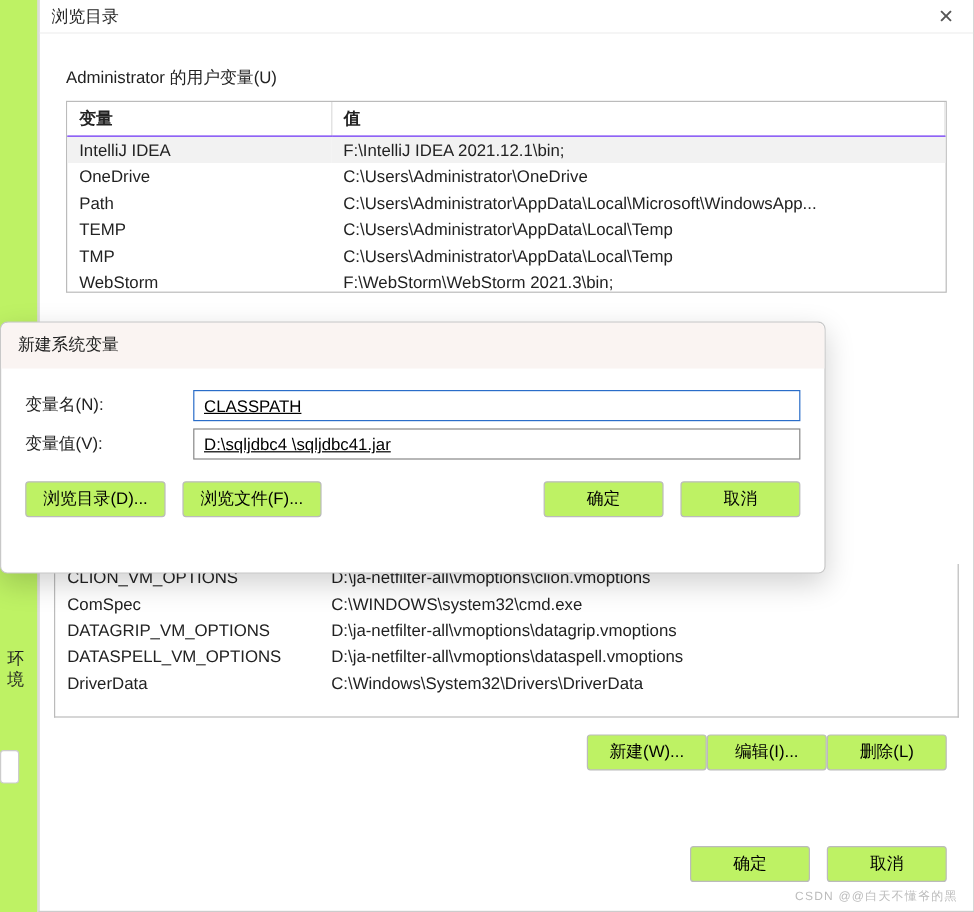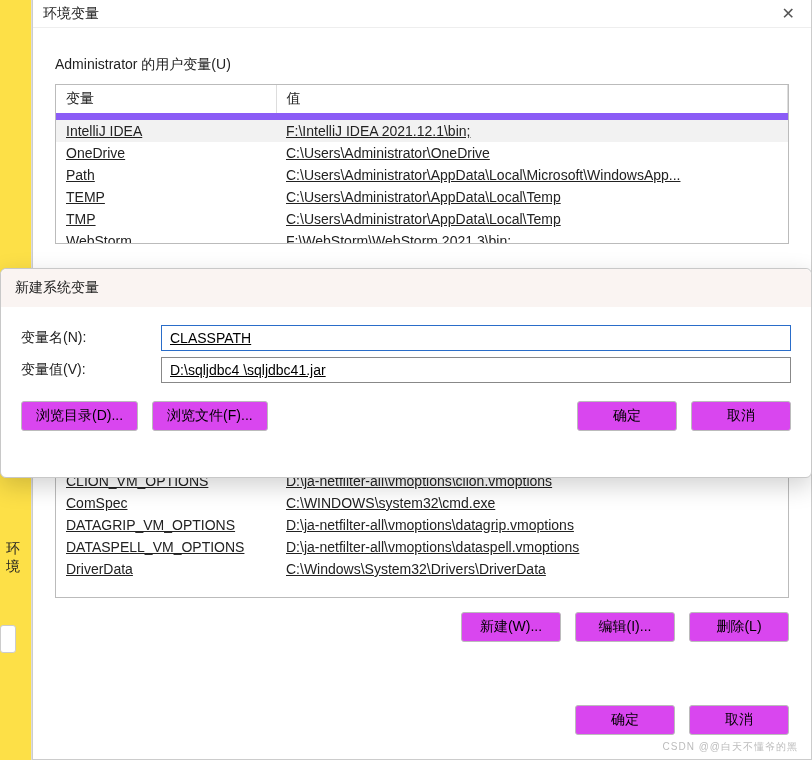--- a/index.html
+++ b/index.html
@@ -1,47 +1,47 @@
 <!DOCTYPE html>
 <html><head>
   <meta charset="utf-8">
   <style>
     * { box-sizing: border-box; margin: 0; padding: 0; font-family: "Microsoft YaHei", "Segoe UI", Tahoma, sans-serif; }
     body { width: 812px; height: 760px; background: #f0f0f0; position: relative; overflow: hidden; font-size: 14px; color: #222; }
     
     .page-bg { position: absolute; left: 0; top: 0; width: 812px; height: 760px; background: #fff; }
-    .side-frag { position: absolute; left: 0; top: 0; width: 32px; height: 760px; background: #fde047; border-right: 1px solid #ddd; }
+    .side-frag { position: absolute; left: 0; top: 0; width: 32px; height: 760px; background: #bef264; border-right: 1px solid #ddd; }
     .side-label { position: absolute; left: 6px; top: 540px; font-size: 14px; }
     .side-btn { position: absolute; left: 0; top: 625px; width: 16px; height: 28px; border: 1px solid #ccc; border-radius: 3px; background: #fff; }
     
     .env-window { position: absolute; left: 32px; top: 0; width: 780px; height: 760px; background: #fff; border: 1px solid #ccc; border-top: none; }
     .env-titlebar { height: 28px; padding: 4px 10px; font-size: 14px; border-bottom: 1px solid #eee; display: flex; justify-content: space-between; align-items: center; }
     .close-x { font-size: 16px; color: #555; cursor: pointer; padding: 0 6px; }
     
     .section-label { margin: 28px 0 10px 22px; font-size: 14px; }
     
     .vars-table-wrap { margin: 0 22px; border: 1px solid #bbb; height: 160px; overflow: hidden; background: #fff; }
     .vars-table { width: 100%; border-collapse: collapse; font-size: 14px; }
-    .vars-table th { text-align: left; padding: 5px 10px; font-weight: normal; border-bottom: 7px solid #8b5cf6; border-right: 1px solid #ddd; background: #fff; }
-    .vars-table td { padding: 3px 10px; white-space: nowrap; overflow: hidden; text-overflow: ellipsis; text-decoration: underline; }
+    .vars-table th { text-align: left; padding: 5px 10px; font-weight: bold; border-bottom: 1px solid #8b5cf6; border-right: 1px solid #ddd; background: #fff; }
+    .vars-table td { padding: 3px 10px; white-space: nowrap; overflow: hidden; text-overflow: ellipsis; }
     .vars-table tr.sel td { background: #f2f2f2; }
     .vars-table col.col-var { width: 220px; }
     
-    .sys-section-wrap { margin: 0 22px; }
+    .sys-section-wrap { margin: 0 12px; }
     .sys-table-wrap { border: 1px solid #bbb; border-top: none; height: 128px; overflow: hidden; background: #fff; margin-top: 14px; }
     
-    .btn-row { display: flex; justify-content: flex-end; gap: 14px; margin: 14px 22px 0 0; }
-    .btn { min-width: 100px; height: 30px; border: 1px solid #bbb; background: #d946ef; border-radius: 3px; font-size: 14px; cursor: pointer; padding: 0 14px; }
+    .btn-row { display: flex; justify-content: flex-end; margin: 14px 22px 0 0; }
+    .btn { min-width: 100px; height: 30px; border: 1px solid #bbb; background: #bef264; border-radius: 3px; font-size: 14px; cursor: pointer; padding: 0 14px; }
     
     .bottom-btns { position: absolute; bottom: 24px; right: 22px; display: flex; gap: 14px; }
     
     .watermark { position: absolute; bottom: 6px; right: 14px; font-size: 10px; color: #bcbcbc; letter-spacing: 1px; pointer-events: none; text-align: right; }
     
     
-    .modal { position: absolute; left: 0; top: 268px; width: 812px; height: 210px; background: #fff; border: 1px solid #c8c8c8; border-radius: 6px; box-shadow: 0 8px 24px rgba(0,0,0,0.18); }
+    .modal { position: absolute; left: 0; top: 268px; width: 688px; height: 210px; background: #fff; border: 1px solid #c8c8c8; border-radius: 6px; box-shadow: 0 8px 24px rgba(0,0,0,0.18); }
     .modal-title { padding: 10px 14px; font-size: 14px; background: #faf4f2; border-radius: 6px 6px 0 0; }
     .modal-body { padding: 18px 20px 12px 20px; }
     .field-row { display: flex; align-items: center; margin-bottom: 6px; }
     .field-label { width: 140px; font-size: 14px; }
     .field-input { flex: 1; height: 26px; border: 1px solid #888; padding: 2px 8px; font-size: 14px; outline: none; text-decoration: underline; }
     .field-input.focus { border-color: #2a6dc9; }
     .modal-btns { display: flex; align-items: center; gap: 14px; padding: 0 20px 14px 20px; }
     .modal-btns .spacer { flex: 1; }
   </style>
 </head>
@@ -49,21 +49,21 @@
 
 <div class="page-bg"></div>
 
 <div class="side-frag">
   <span class="side-label">环境</span>
   <div class="side-btn"></div>
 </div>
 
 <div class="env-window">
   <div class="env-titlebar">
-    <span>环境变量</span>
+    <span>浏览目录</span>
     <span class="close-x">✕</span>
   </div>
 
   <div class="section-label">Administrator 的用户变量(U)</div>
 
   <div class="vars-table-wrap">
     <table class="vars-table">
       <colgroup>
           <col class="col-var">
           <col>

